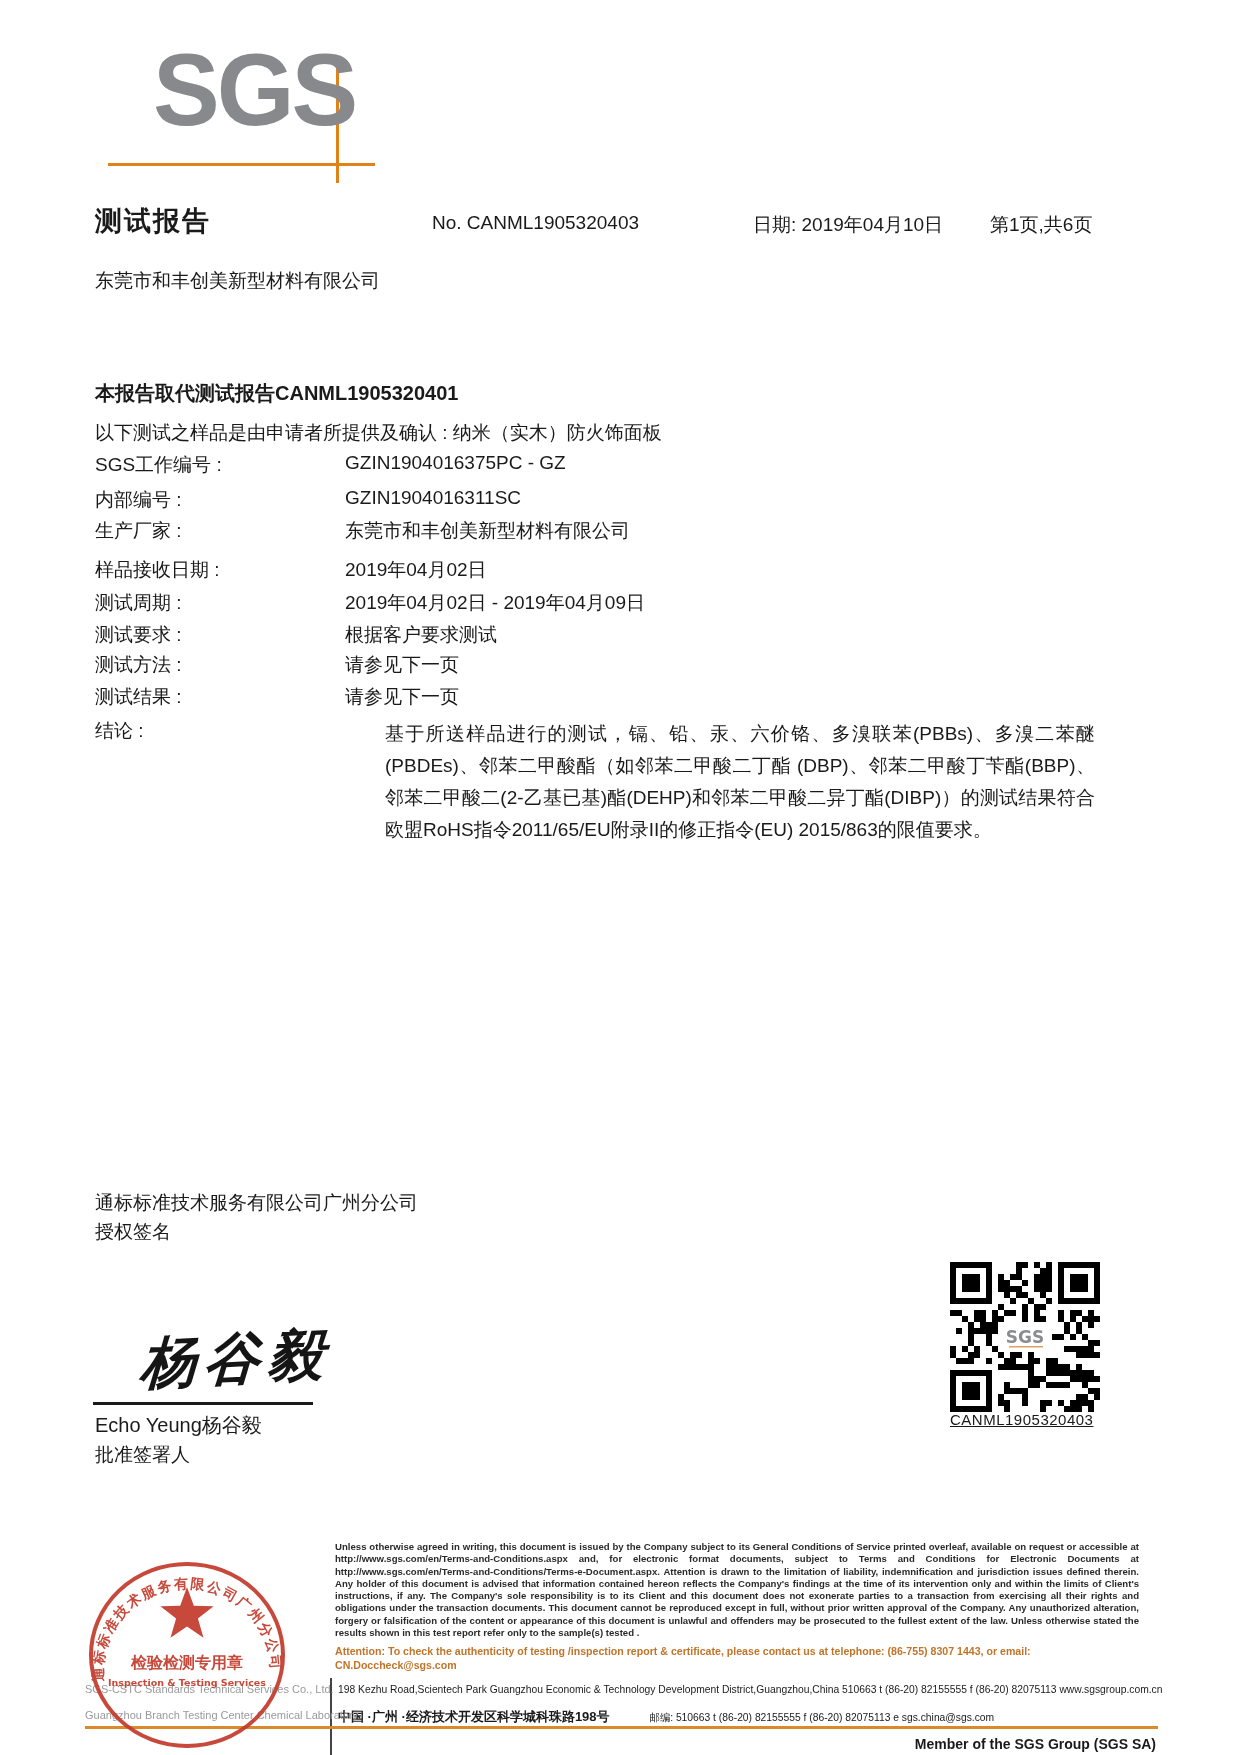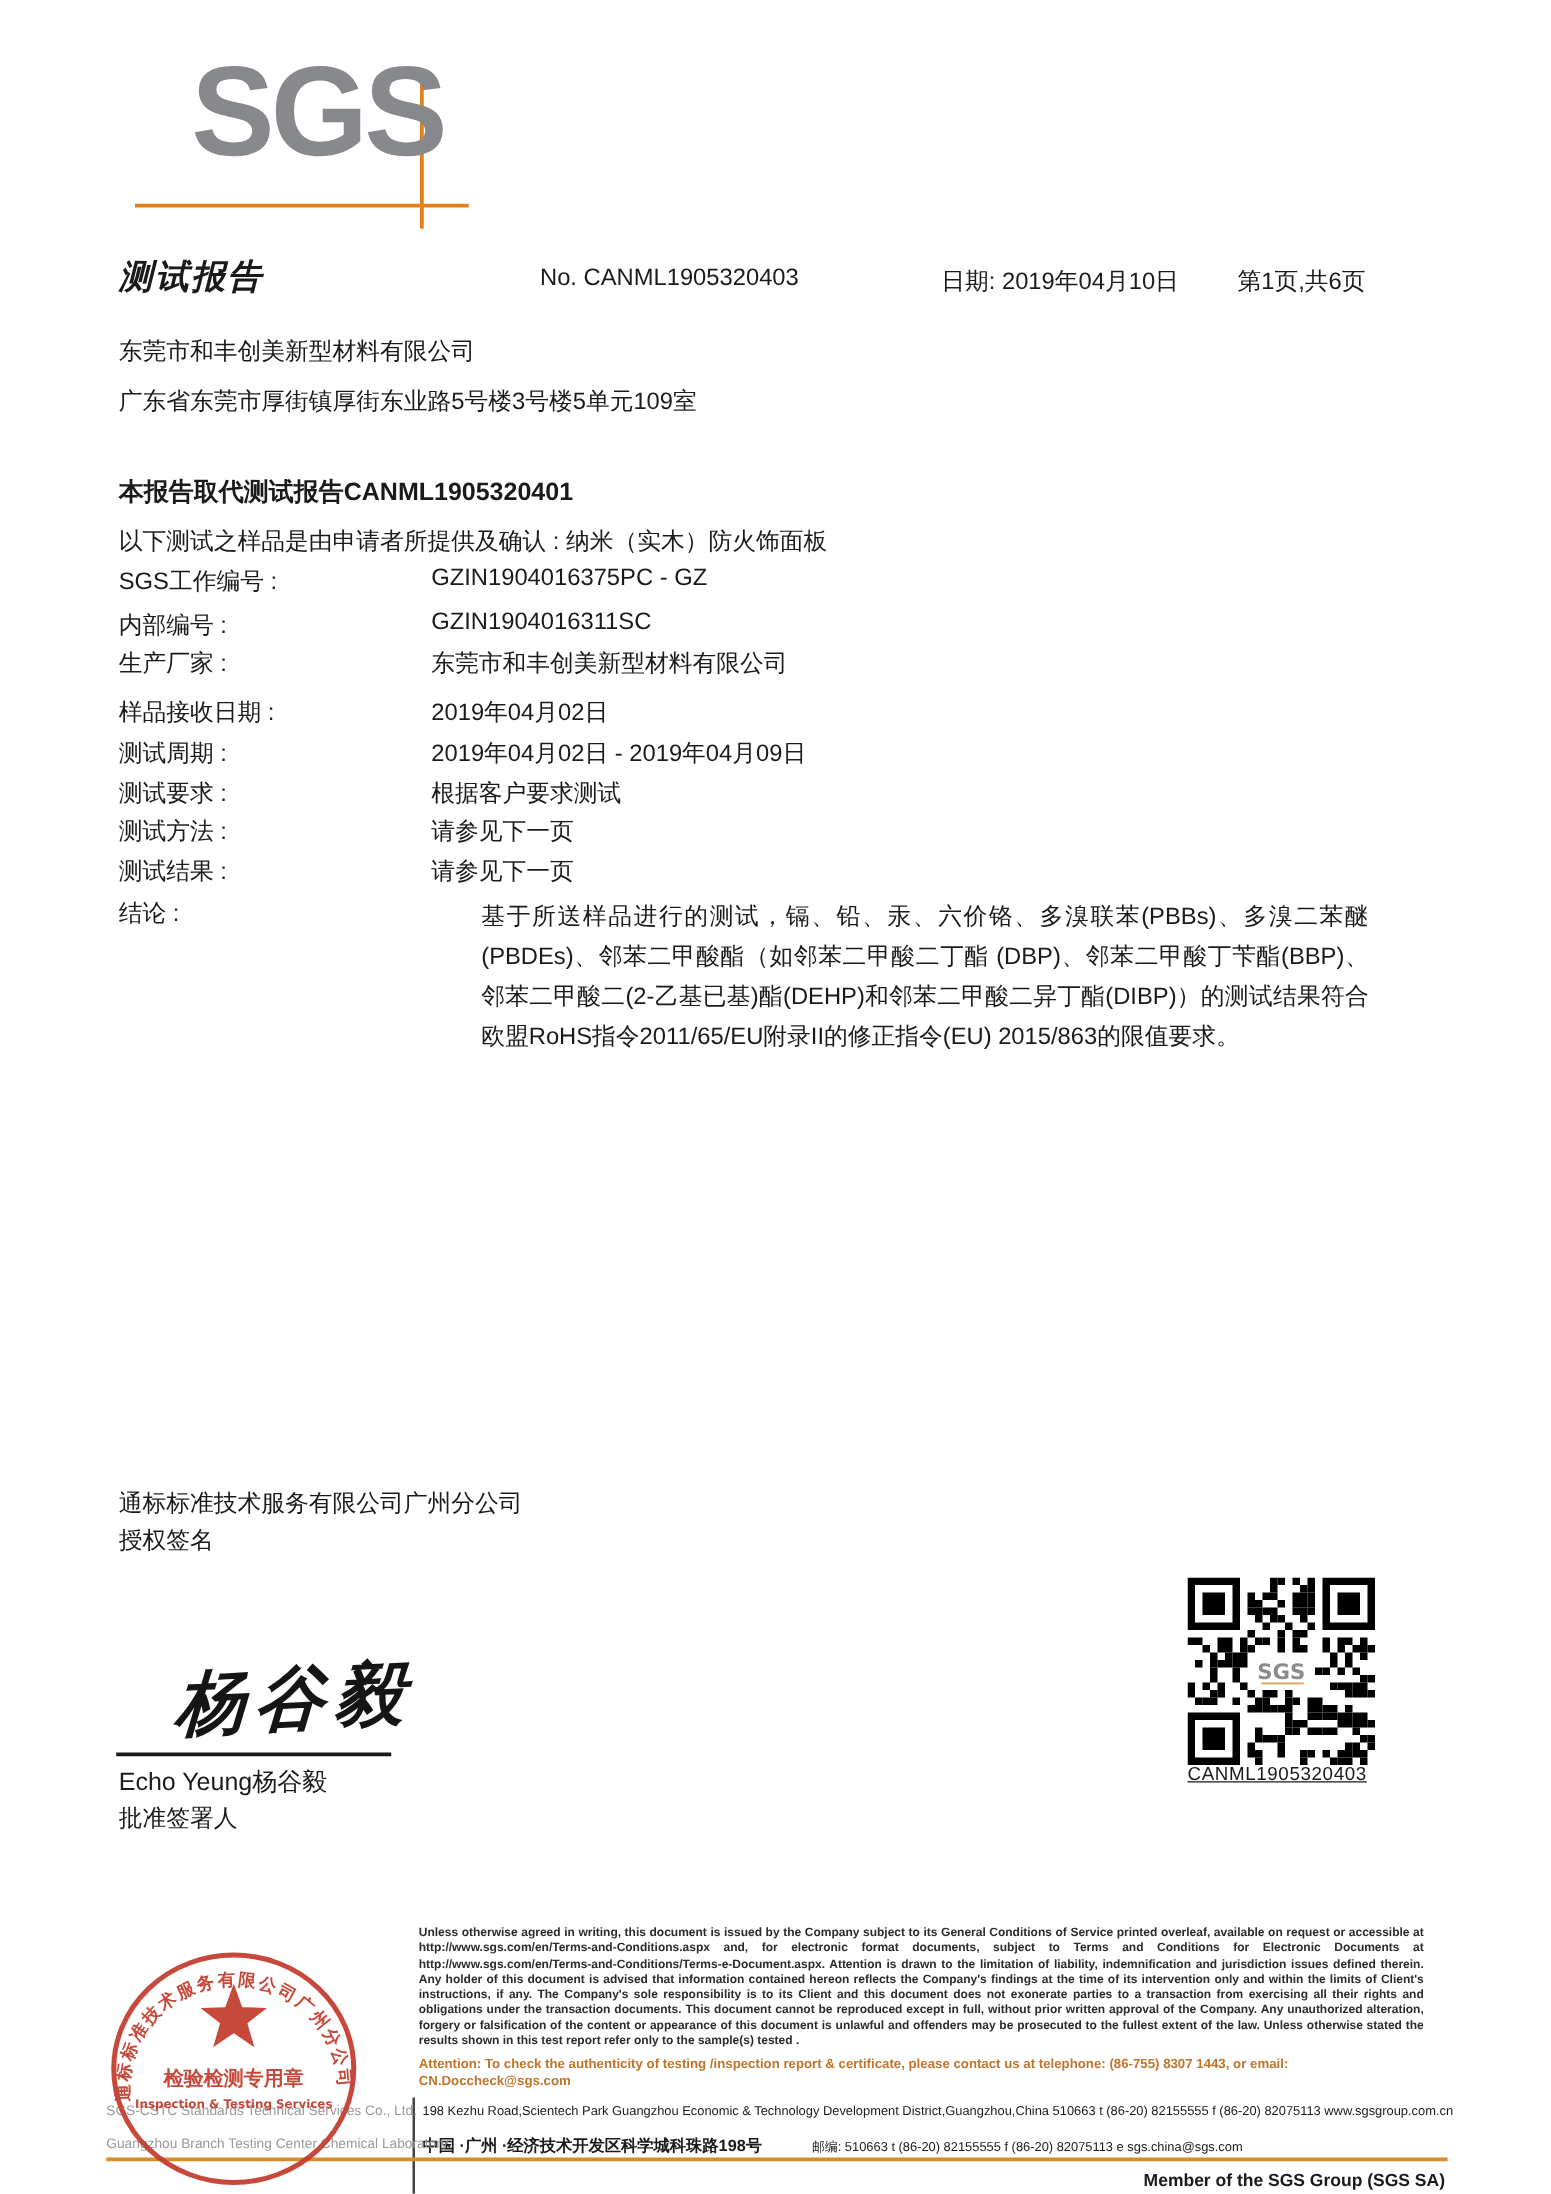--- a/index.html
+++ b/index.html
@@ -7,21 +7,21 @@
   body { font-family:"Liberation Sans","DejaVu Sans",sans-serif; color:#1a1a1a; }
   .page { position:relative; width:1241px; height:1755px; background:#ffffff; overflow:hidden; }
 
   
   .logo-wrap { position:absolute; left:95px; top:50px; width:300px; height:140px; }
   .logo-text { position:absolute; left:58px; top:-18px; font-size:100px; font-weight:bold; letter-spacing:-3px; color:#87898c; transform:scaleY(1.02); }
   .logo-hline { position:absolute; left:13px; top:113px; width:267px; height:3px; background:#e0821a; }
   .logo-vline { position:absolute; left:241px; top:8px; width:3px; height:125px; background:#e0821a; }
 
   
-  .title { position:absolute; left:95px; top:203px; font-size:27px; font-weight:bold; letter-spacing:2px;font-style:italic; }
+  .title { position:absolute; left:95px; top:203px; font-size:27px; font-weight:bold; letter-spacing:2px; }
   .report-no { position:absolute; left:432px; top:212px; font-size:19px; }
   .report-date { position:absolute; left:753px; top:212px; font-size:19px; }
   .page-info { position:absolute; left:990px; top:212px; font-size:19px; }
 
   .applicant-company { position:absolute; left:95px; top:268px; font-size:19px; }
   .applicant-address { position:absolute; left:95px; top:308px; font-size:19px; }
 
   .replace-line { position:absolute; left:95px; top:380px; font-size:20px; font-weight:bold; }
   .sample-line { position:absolute; left:95px; top:420px; font-size:19px; }
 
@@ -68,21 +68,20 @@
     <div class="logo-vline"></div>
     <div class="logo-text">SGS</div>
   </div>
 
   <div class="title">测试报告</div>
   <div class="report-no">No. CANML1905320403</div>
   <div class="report-date">日期: 2019年04月10日</div>
   <div class="page-info">第1页,共6页</div>
 
   <div class="applicant-company">东莞市和丰创美新型材料有限公司</div>
-  <div class="applicant-address">广东省东莞市厚街镇厚街东业路5号楼3号楼5单元109室</div>
 
   <div class="replace-line">本报告取代测试报告CANML1905320401</div>
   <div class="sample-line">以下测试之样品是由申请者所提供及确认 : 纳米（实木）防火饰面板</div>
 
   <div class="field-row" style="top:452px">
     <span class="field-label">SGS工作编号 :</span><span class="field-value">GZIN1904016375PC - GZ</span>
   </div>
   <div class="field-row" style="top:487px">
     <span class="field-label">内部编号 :</span><span class="field-value">GZIN1904016311SC</span>
   </div>

